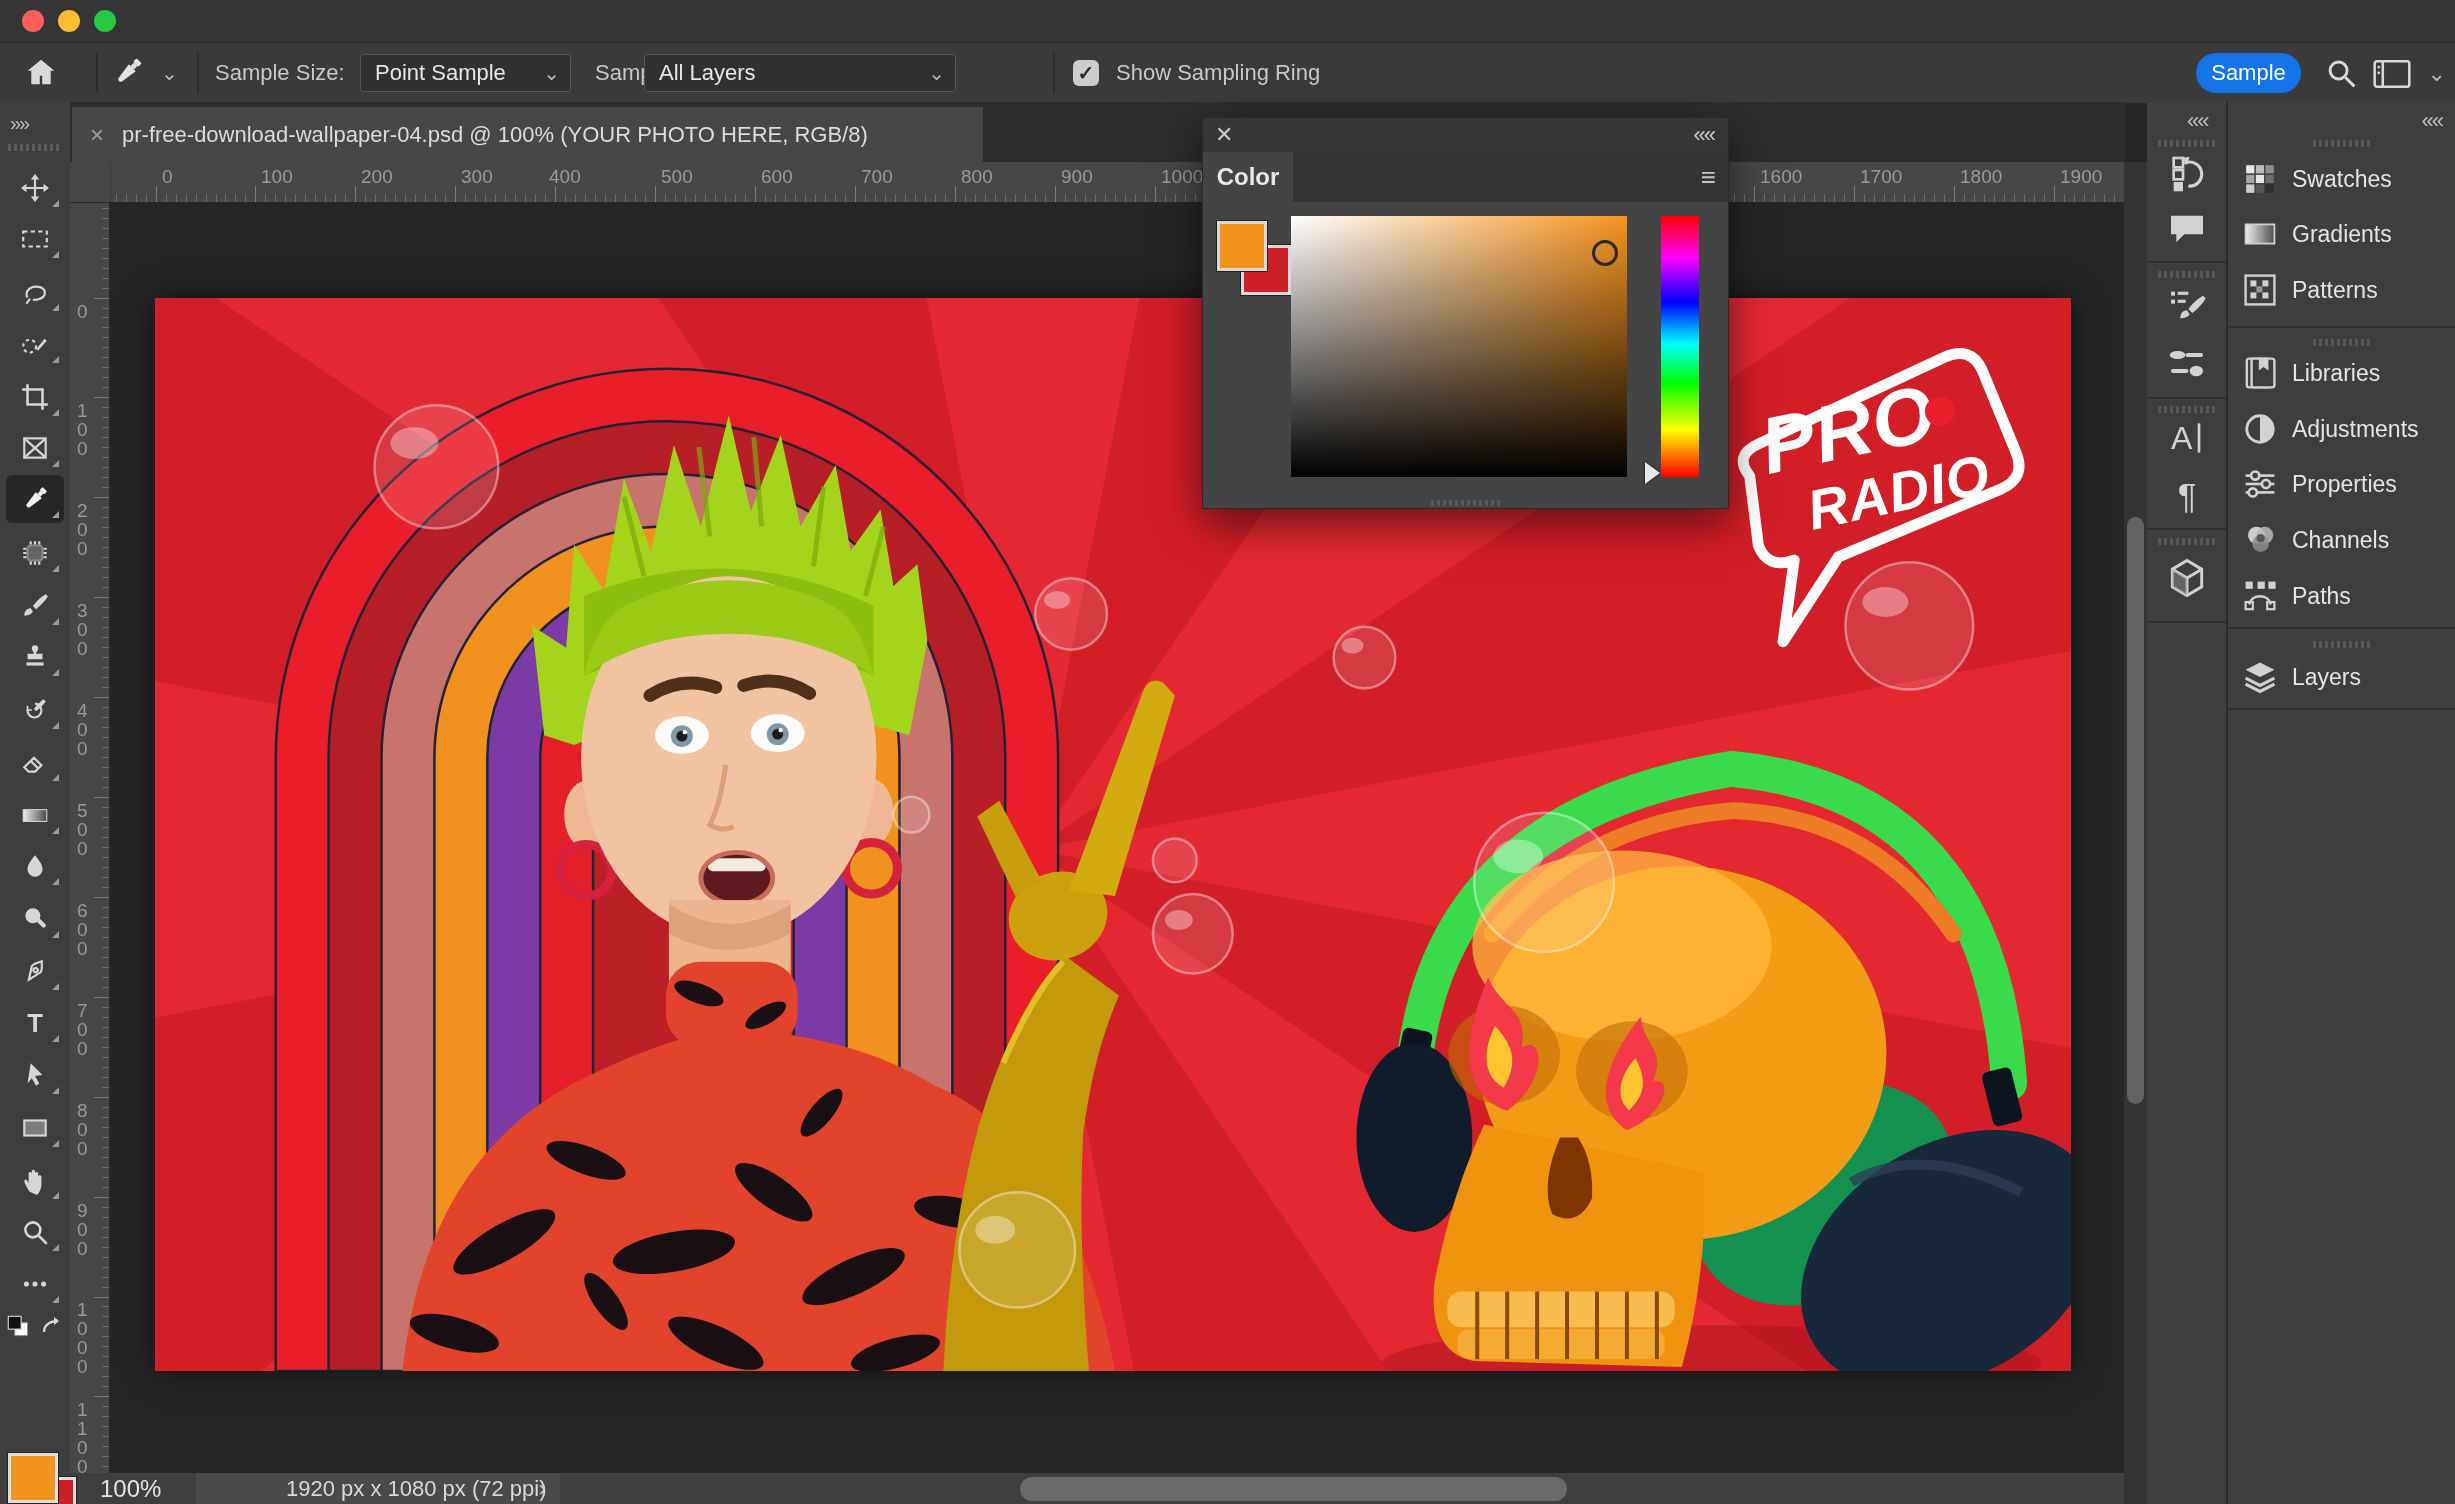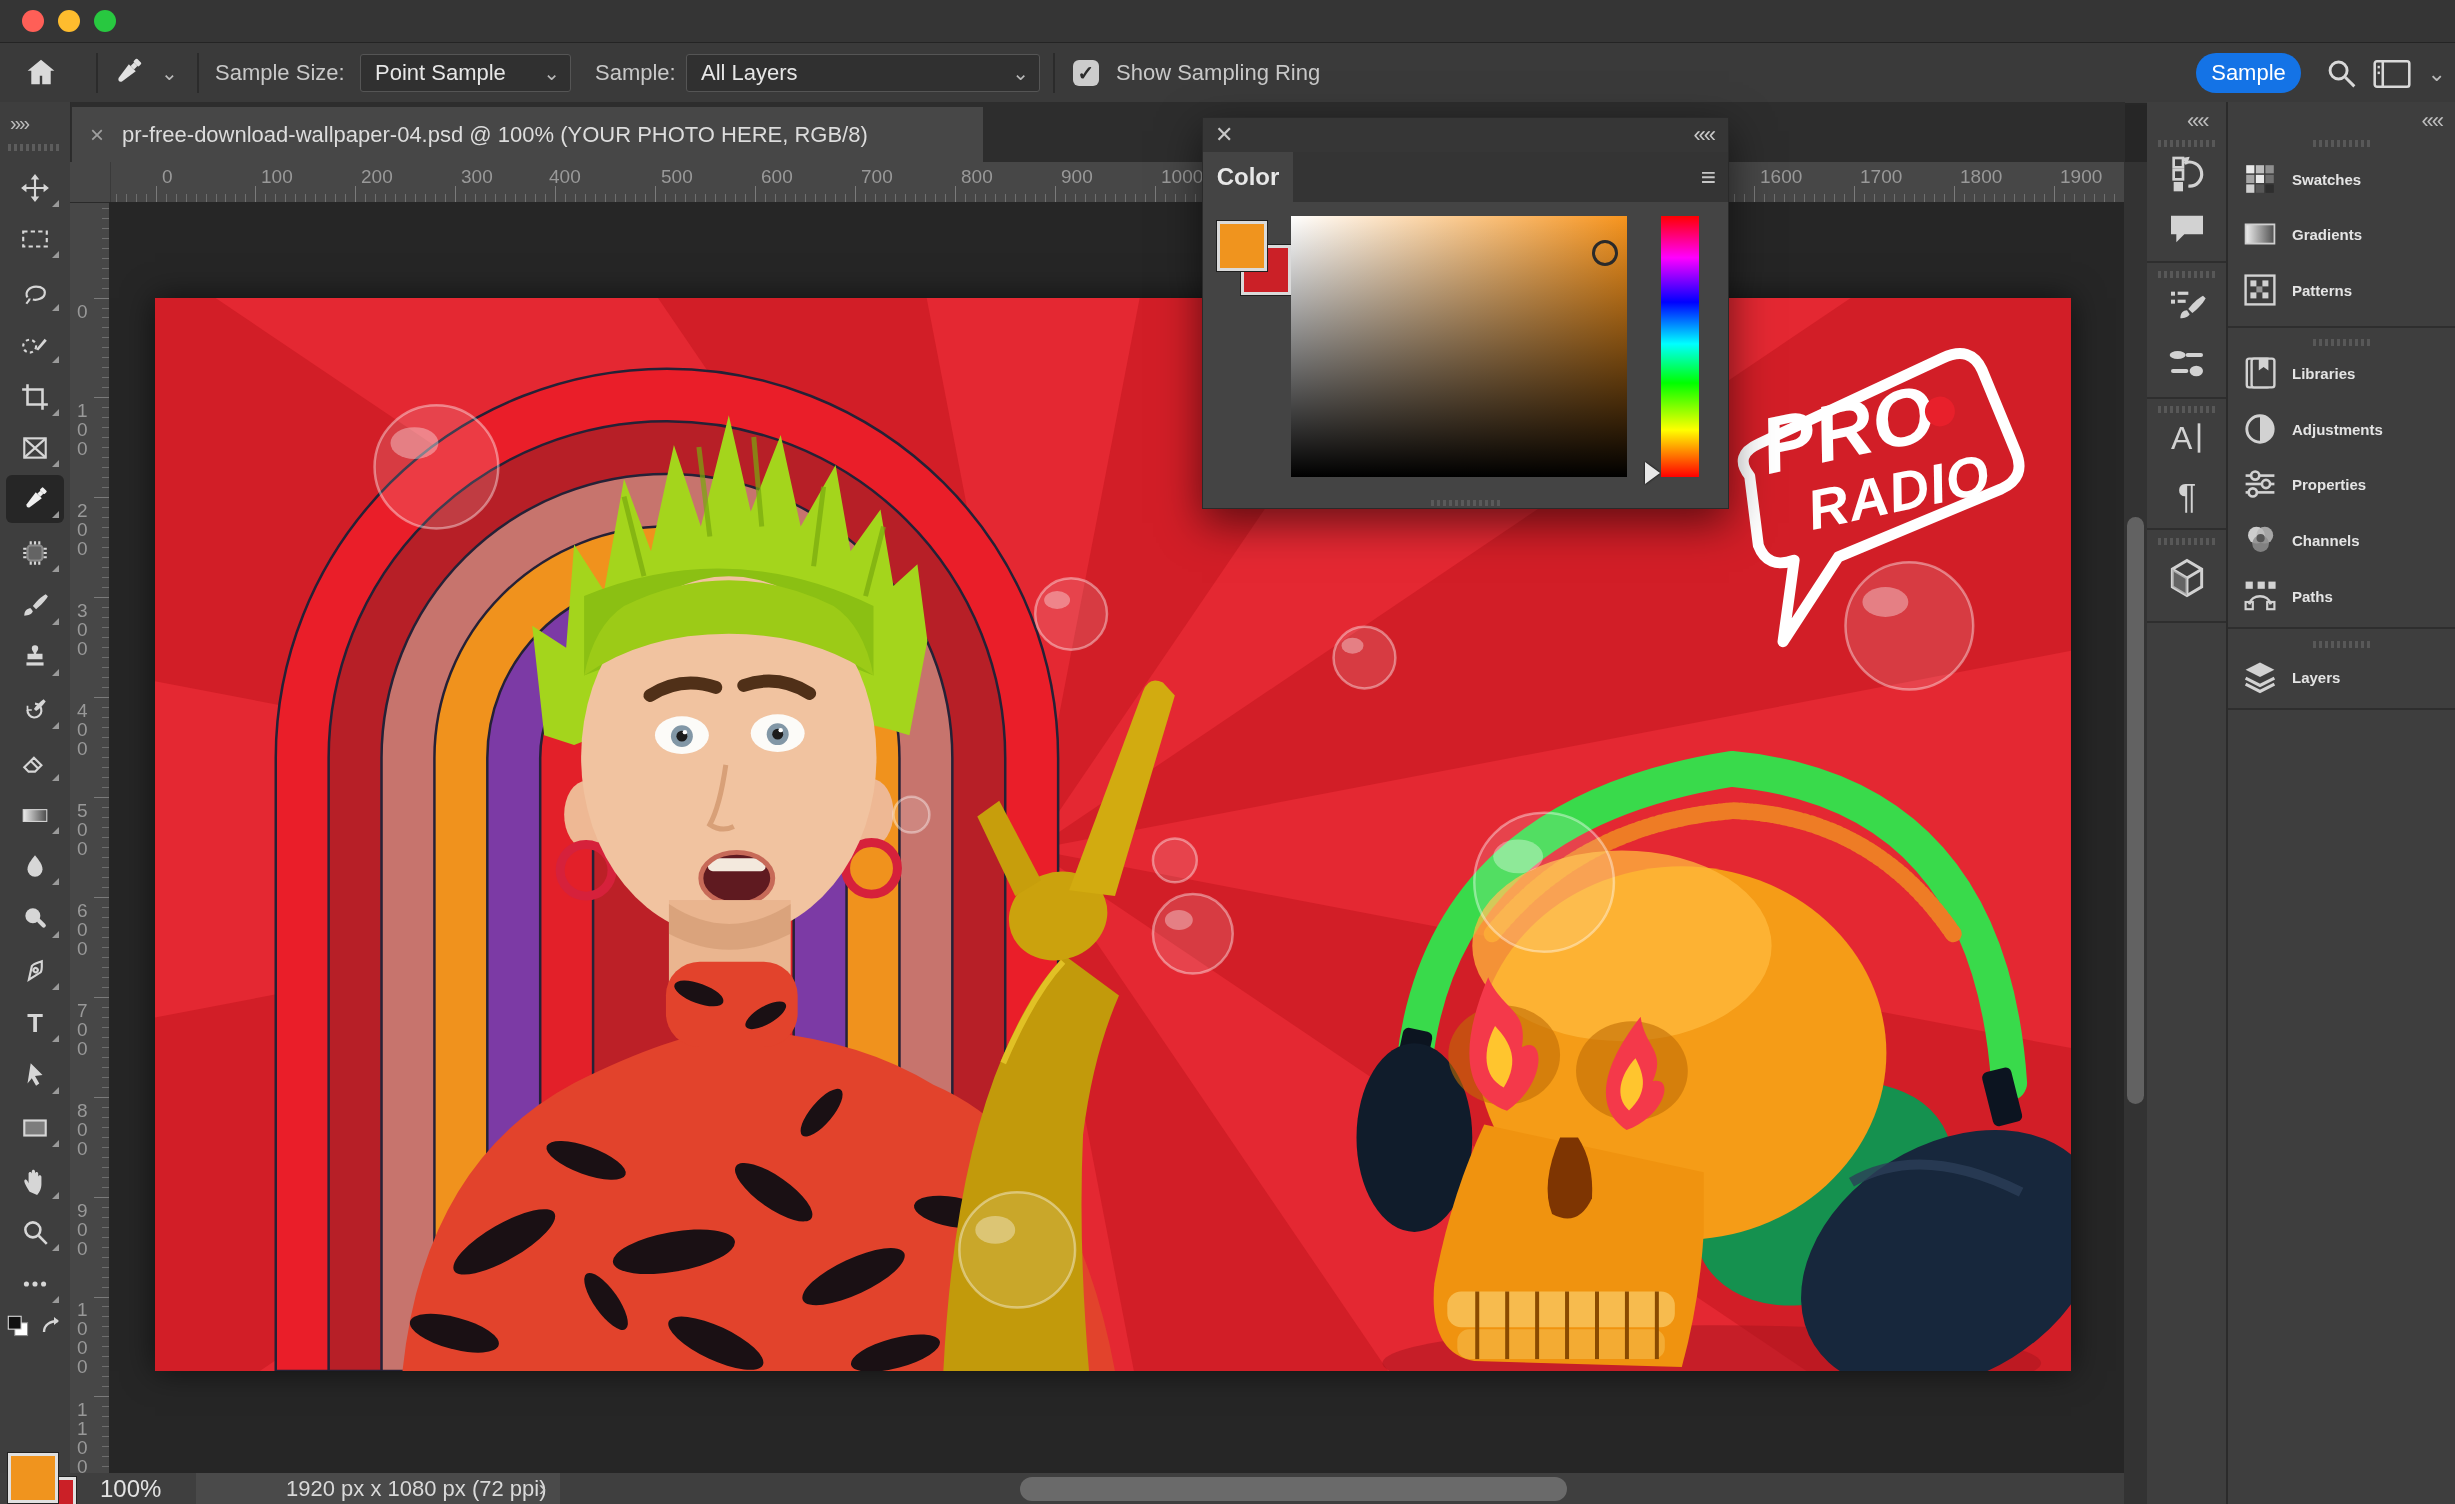--- a/index.html
+++ b/index.html
@@ -72,21 +72,21 @@
   #dock{left:2147px;top:102px;width:308px;height:1402px;background:#3e3e3e;}
   #icon-col{position:absolute;left:0;top:0;width:79px;height:1402px;border-right:2px solid #2b2b2b;}
   #panel-col{position:absolute;left:81px;top:0;width:228px;height:1402px;}
   .collapse{position:absolute;top:6px;font-size:22px;color:#bdbdbd;letter-spacing:-2px;}
   .dgrip{position:absolute;width:58px;height:7px;left:50%;transform:translateX(-50%);
          background:repeating-linear-gradient(90deg,#585858 0 3px,transparent 3px 6px);}
   .divider{position:absolute;left:0;right:0;height:2px;background:#2e2e2e;}
   .dock-icon{position:absolute;left:50%;transform:translateX(-50%);}
   .panel-item{position:absolute;left:0;width:228px;height:56px;display:flex;align-items:center;}
   .panel-item .pi-icon{width:64px;display:flex;justify-content:center;}
-  .panel-item .pi-label{font-size:15px;font-weight:bold;color:#e4e4e4;}
+  .panel-item .pi-label{font-size:23px;font-weight:normal;color:#e4e4e4;}
   
   #color-panel{left:1202px;top:117px;width:525px;height:390px;background:#444;z-index:30;
                border:1px solid #2a2a2a;box-shadow:0 14px 40px rgba(0,0,0,.55);}
   #cp-header{position:absolute;left:0;top:0;width:100%;height:34px;background:#363636;}
   #cp-close{position:absolute;left:12px;top:4px;color:#c9c9c9;font-size:22px;}
   #cp-collapse{position:absolute;right:14px;top:4px;color:#c9c9c9;font-size:22px;letter-spacing:-2px;}
   #cp-tabrow{position:absolute;left:0;top:34px;width:100%;height:50px;background:#343434;}
   #cp-tab{position:absolute;left:0;top:0;width:90px;height:50px;background:#444;color:#e8e8e8;
           font-size:24px;font-weight:bold;display:flex;align-items:center;justify-content:center;}
   #cp-menu{position:absolute;right:12px;top:10px;color:#c5c5c5;font-size:26px;}
@@ -134,21 +134,21 @@
         </svg>
     </span>
     <span class="topicon" style="left:161px;top:18px;font-size:20px;color:#bbb">⌄</span>
     <div class="opt-sep" style="left:197px"></div>
     <span class="opt-label" style="left:215px">Sample Size:</span>
     <div class="select" style="left:360px;width:211px">
       <span>Point Sample</span>
       <span class="chev">⌄</span>
     </div>
     <span class="opt-label" style="left:595px">Sample:</span>
-    <div class="select" style="left:686px;width:354px">
+    <div class="select" style="left:644px;width:312px">
       <span>All Layers</span>
       <span class="chev">⌄</span>
     </div>
     <div class="opt-sep" style="left:1053px"></div>
     <div class="checkbox" style="left:1073px">✓</div>
     <span class="opt-label" style="left:1116px">Show Sampling Ring</span>
     <button id="share-btn">Sample</button>
     <span class="topicon" style="right:98px;top:13px">
       <svg width="34" height="34" viewBox="0 0 28 28" fill="none" stroke="#d9d9d9" stroke-width="2.4">
           <circle cx="12" cy="12" r="7"></circle>

